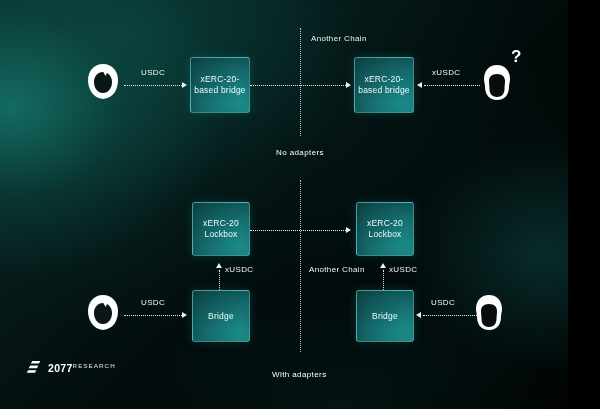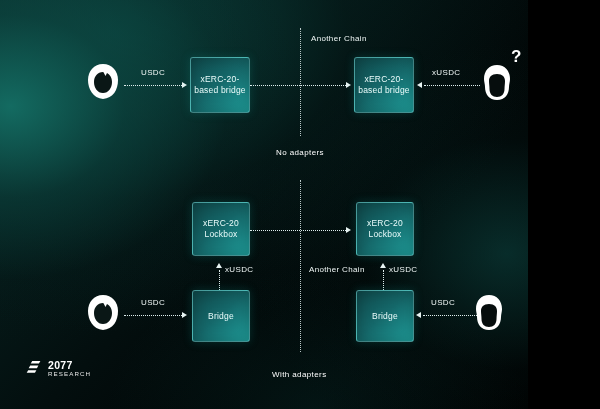--- a/index.html
+++ b/index.html
@@ -11,20 +11,21 @@
   #canvas{
     position:relative;
     width:528px;height:409px;
     background:
       radial-gradient(ellipse 300px 240px at 2% 26%, rgba(20,110,100,0.95) 0%, rgba(12,70,65,0.55) 38%, rgba(5,28,27,0.12) 72%, rgba(0,0,0,0) 100%),
       radial-gradient(ellipse 420px 300px at 22% 8%, rgba(12,78,72,0.75) 0%, rgba(6,38,36,0.30) 55%, rgba(0,0,0,0) 100%),
       radial-gradient(ellipse 260px 210px at 96% 62%, rgba(14,78,74,0.55) 0%, rgba(6,34,33,0.20) 55%, rgba(0,0,0,0) 100%),
       radial-gradient(ellipse 300px 200px at 60% 100%, rgba(8,52,50,0.35) 0%, rgba(0,0,0,0) 70%),
       linear-gradient(135deg,#0a2b29 0%, #061d1c 22%, #030e0e 48%, #010505 70%, #000000 100%);
     overflow:hidden;
+    padding-left:40px;
   }
   
   .node{
     position:absolute;
     border-radius:3px;
     background:linear-gradient(140deg,#0f4a4c 0%, #15686a 48%, #20a3a0 100%);
     border:1px solid rgba(160,230,225,0.35);
     box-shadow:0 0 10px rgba(20,150,145,0.25), inset 0 0 16px rgba(0,0,0,0.25);
     display:flex;align-items:center;justify-content:center;
     text-align:center;
@@ -82,21 +83,21 @@
     line-height:1;
     user-select:none;
   }
   
   #logo{
     position:absolute;
     left:26px;top:360px;
     display:flex;align-items:center;gap:5px;
   }
   #logo .bars{display:block;}
-  #logo .wordmark{display:flex;flex-direction:column;line-height:1;}
+  #logo .wordmark{display:flex;flex-direction:row;line-height:1;}
   #logo .wm-top{
     color:#ffffff;font-size:10.5px;font-weight:700;letter-spacing:0.3px;
   }
   #logo .wm-bot{
     color:#e6e6e6;font-size:6.2px;font-weight:400;letter-spacing:1.1px;
   }
 </style>
 </head>
 <body>
 

